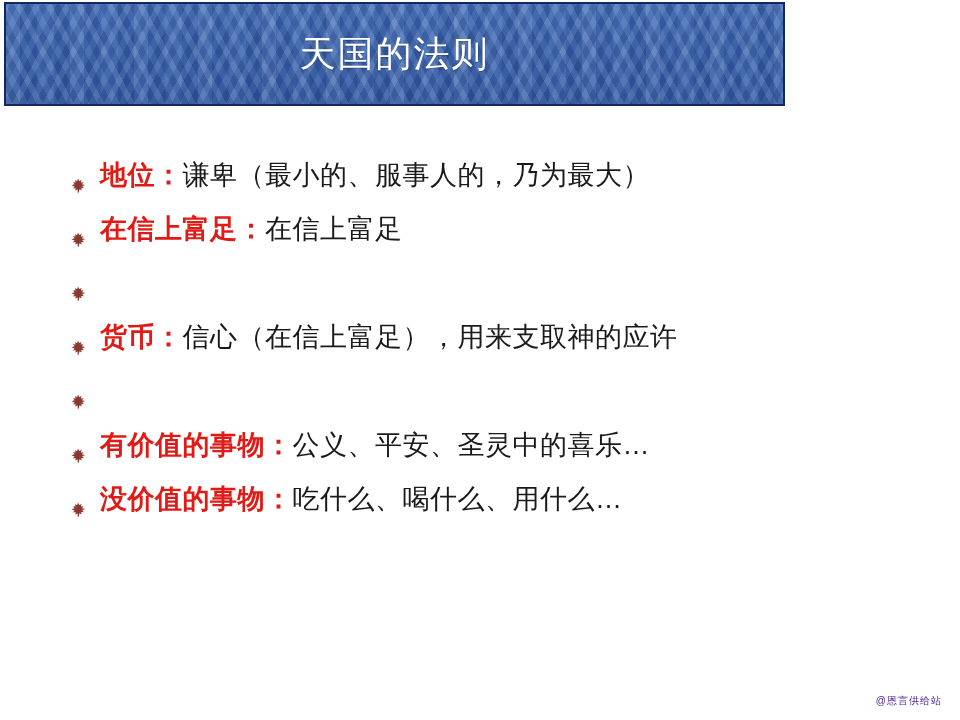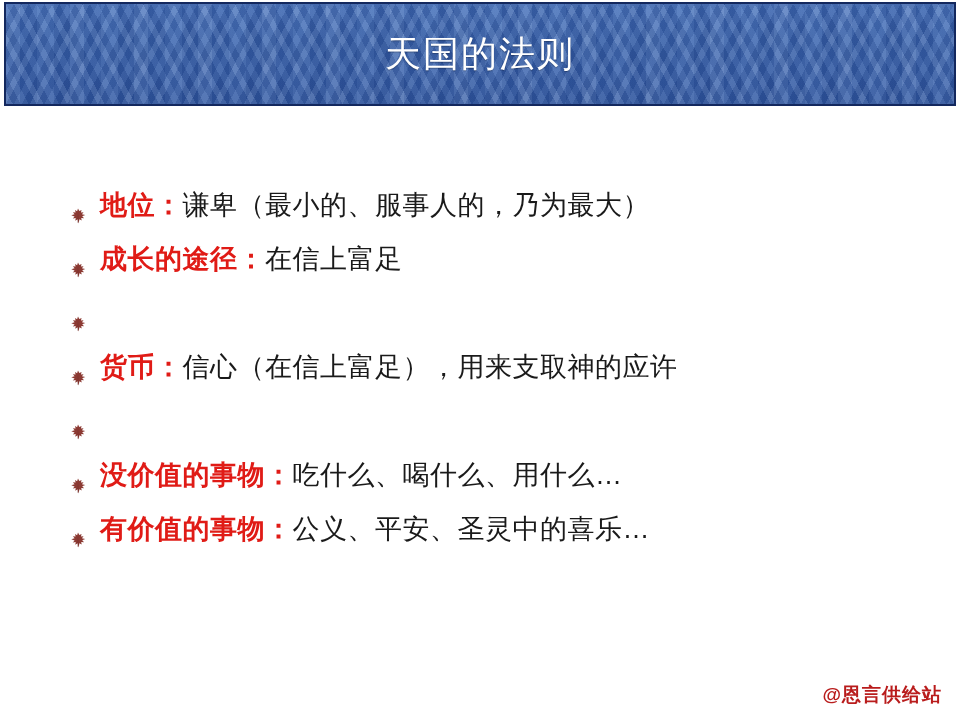--- a/index.html
+++ b/index.html
@@ -19,21 +19,21 @@
     background: #ffffff;
     overflow: hidden;
     box-sizing: border-box;
   }
 
   
   #title-banner {
     position: absolute;
     left: 4px;
     top: 2px;
-    width: 952px;
+    width: 781px;
     height: 104px;
     box-sizing: border-box;
     border: 2px solid #13285e;
     background-color: #3f6ab4;
     background-image:
       repeating-linear-gradient(
          62deg,
          rgba(255,255,255,0.085) 0px,
          rgba(255,255,255,0.085) 6px,
          rgba(10,30,85,0.12) 6px,
@@ -79,21 +79,20 @@
     white-space: nowrap;
     text-shadow: 0 1px 1px rgba(0,0,0,0.25);
   }
 
   
   #bullet-list {
     position: absolute;
     left: 0;
     top: 158px;
     width: 901px;
-    margin-top: 30px;
   }
 
   .bullet-row {
     display: flex;
     align-items: baseline;
     height: 54px;
     padding-left: 70px;
     box-sizing: border-box;
     white-space: nowrap;
   }
@@ -120,25 +119,24 @@
   }
   .content {
     color: #1a1a1a;
   }
 
   
   #watermark {
     position: absolute;
     right: 18px;
     bottom: 12px;
-    font-size: 19px;
-    color: #b91c1c;
+    font-size: 10px;
+    color: #4c1d95;
     letter-spacing: 1px;
     white-space: nowrap;
-    font-weight: bold;
   }
 </style>
 </head>
 <body>
 
 <div id="slide">
 
   <div id="title-banner">
     <div id="title-text">天国的法则</div>
   </div>
@@ -158,21 +156,21 @@
     </div>
 
     <div class="bullet-row">
       <span class="bullet-marker">
         <svg width="16" height="16" viewBox="0 0 16 16" aria-hidden="true">
           <path d="M8 0.6 L9.3 3.1 L11.6 2.1 L10.9 4.6 L13.6 4.3 L11.9 6.3 L15.2 7.1 L12.2 8.3 L14.1 10.3 L11.2 10.0 L11.7 12.6 L9.4 11.2 L8.6 15.4 L7.6 11.3 L5.3 12.8 L5.7 10.1 L2.8 10.5 L4.6 8.4 L1.3 7.2 L4.6 6.2 L2.9 4.2 L5.6 4.6 L5.0 2.0 L7.1 3.2 Z" fill="#8c3a33"></path>
           <path d="M8 3.2 L8.4 14.8 L7.6 14.8 Z" fill="#5e2420" opacity="0.75"></path>
         </svg>
       </span>
       <span class="row-text">
-        <span class="label">成长的途径：</span><span class="content">在信上富足</span>
+        <span class="label">在信上富足：</span><span class="content">在信上富足</span>
       </span>
     </div>
 
     <div class="bullet-row">
       <span class="bullet-marker">
         <svg width="16" height="16" viewBox="0 0 16 16" aria-hidden="true">
           <path d="M8 0.6 L9.3 3.1 L11.6 2.1 L10.9 4.6 L13.6 4.3 L11.9 6.3 L15.2 7.1 L12.2 8.3 L14.1 10.3 L11.2 10.0 L11.7 12.6 L9.4 11.2 L8.6 15.4 L7.6 11.3 L5.3 12.8 L5.7 10.1 L2.8 10.5 L4.6 8.4 L1.3 7.2 L4.6 6.2 L2.9 4.2 L5.6 4.6 L5.0 2.0 L7.1 3.2 Z" fill="#8c3a33"></path>
           <path d="M8 3.2 L8.4 14.8 L7.6 14.8 Z" fill="#5e2420" opacity="0.75"></path>
         </svg>
       </span>
@@ -201,34 +199,34 @@
 
 
     <div class="bullet-row">
       <span class="bullet-marker">
         <svg width="16" height="16" viewBox="0 0 16 16" aria-hidden="true">
           <path d="M8 0.6 L9.3 3.1 L11.6 2.1 L10.9 4.6 L13.6 4.3 L11.9 6.3 L15.2 7.1 L12.2 8.3 L14.1 10.3 L11.2 10.0 L11.7 12.6 L9.4 11.2 L8.6 15.4 L7.6 11.3 L5.3 12.8 L5.7 10.1 L2.8 10.5 L4.6 8.4 L1.3 7.2 L4.6 6.2 L2.9 4.2 L5.6 4.6 L5.0 2.0 L7.1 3.2 Z" fill="#8c3a33"></path>
           <path d="M8 3.2 L8.4 14.8 L7.6 14.8 Z" fill="#5e2420" opacity="0.75"></path>
         </svg>
       </span>
       <span class="row-text">
+        <span class="label">有价值的事物：</span><span class="content">公义、平安、圣灵中的喜乐…</span>
+      </span>
+    </div>
+
+    <div class="bullet-row">
+      <span class="bullet-marker">
+        <svg width="16" height="16" viewBox="0 0 16 16" aria-hidden="true">
+          <path d="M8 0.6 L9.3 3.1 L11.6 2.1 L10.9 4.6 L13.6 4.3 L11.9 6.3 L15.2 7.1 L12.2 8.3 L14.1 10.3 L11.2 10.0 L11.7 12.6 L9.4 11.2 L8.6 15.4 L7.6 11.3 L5.3 12.8 L5.7 10.1 L2.8 10.5 L4.6 8.4 L1.3 7.2 L4.6 6.2 L2.9 4.2 L5.6 4.6 L5.0 2.0 L7.1 3.2 Z" fill="#8c3a33"></path>
+          <path d="M8 3.2 L8.4 14.8 L7.6 14.8 Z" fill="#5e2420" opacity="0.75"></path>
+        </svg>
+      </span>
+      <span class="row-text">
         <span class="label">没价值的事物：</span><span class="content">吃什么、喝什么、用什么…</span>
       </span>
     </div>
 
-    <div class="bullet-row">
-      <span class="bullet-marker">
-        <svg width="16" height="16" viewBox="0 0 16 16" aria-hidden="true">
-          <path d="M8 0.6 L9.3 3.1 L11.6 2.1 L10.9 4.6 L13.6 4.3 L11.9 6.3 L15.2 7.1 L12.2 8.3 L14.1 10.3 L11.2 10.0 L11.7 12.6 L9.4 11.2 L8.6 15.4 L7.6 11.3 L5.3 12.8 L5.7 10.1 L2.8 10.5 L4.6 8.4 L1.3 7.2 L4.6 6.2 L2.9 4.2 L5.6 4.6 L5.0 2.0 L7.1 3.2 Z" fill="#8c3a33"></path>
-          <path d="M8 3.2 L8.4 14.8 L7.6 14.8 Z" fill="#5e2420" opacity="0.75"></path>
-        </svg>
-      </span>
-      <span class="row-text">
-        <span class="label">有价值的事物：</span><span class="content">公义、平安、圣灵中的喜乐…</span>
-      </span>
-    </div>
-
 
   </div>
 
   <div id="watermark">@恩言供给站</div>
 
 </div>
 
 </body></html>

